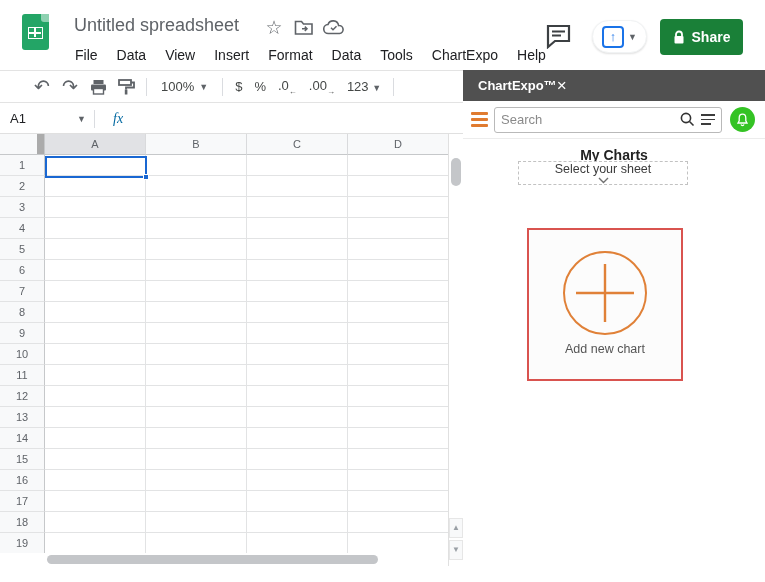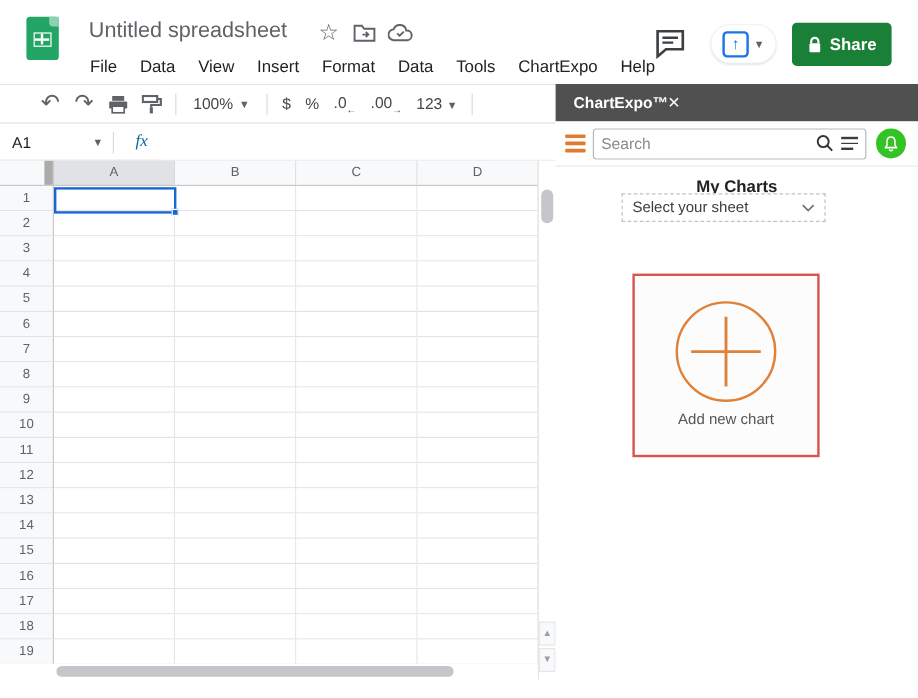--- a/index.html
+++ b/index.html
@@ -71,21 +71,21 @@
   #sb-searchrow { position:absolute; left:0; top:31px; width:302px; height:38px; border-bottom:1px solid #ececec; display:flex; align-items:center; }
   #hamburger { margin-left:8px; width:17px; display:flex; flex-direction:column; gap:3px; }
   #hamburger span { height:3px; background:#e07b30; border-radius:1px; }
   #sb-search { margin-left:6px; width:228px; height:26px; border:1px solid #b9b9b9; border-radius:3px; display:flex; align-items:center; padding:0 6px; gap:6px; }
   #sb-search input { border:none; outline:none; flex:1; font-size:13px; color:#333; min-width:0; }
   #sb-search input::placeholder { color:#8a8a8a; }
   .flt-lines { display:flex; flex-direction:column; gap:2.5px; align-items:flex-start; }
   .flt-lines span { height:1.8px; background:#3c3c3c; display:block; }
   #bell-btn { margin-left:8px; width:25px; height:25px; border-radius:50%; background:#34c324; display:flex; align-items:center; justify-content:center; }
   #sb-section-title { position:absolute; left:0; top:69px; width:302px; text-align:center; font-size:14px; font-weight:bold; color:#222; padding-top:8px; }
-  #sheet-select { position:absolute; left:55px; top:91px; width:170px; height:24px; border:1px dashed #c2c2c2; display:flex; align-items:center; justify-content:space-between; padding:0 8px; font-size:12.5px; color:#3c3c3c; background:#fff; }
+  #sheet-select { position:absolute; left:55px; top:91px; width:170px; height:24px; border:1px dashed #c2c2c2; display:flex; align-items:center; justify-content:space-between; padding:0 8px; font-size:12.5px; color:#3c3c3c; background:#fff;flex-direction:column; }
   #add-chart-card { position:absolute; left:64px; top:158px; width:156px; height:153px; border:2px solid #d9534f; background:#fcfcfc; display:flex; flex-direction:column; align-items:center; }
   #plus-circle { margin-top:18px; }
   #add-chart-label { margin-top:4px; font-size:12.5px; color:#555; }
 </style>
 </head>
 <body>
 
 <div class="abs" id="app-header">
   <div class="abs" id="sheets-logo">
     <div class="fold"></div>

